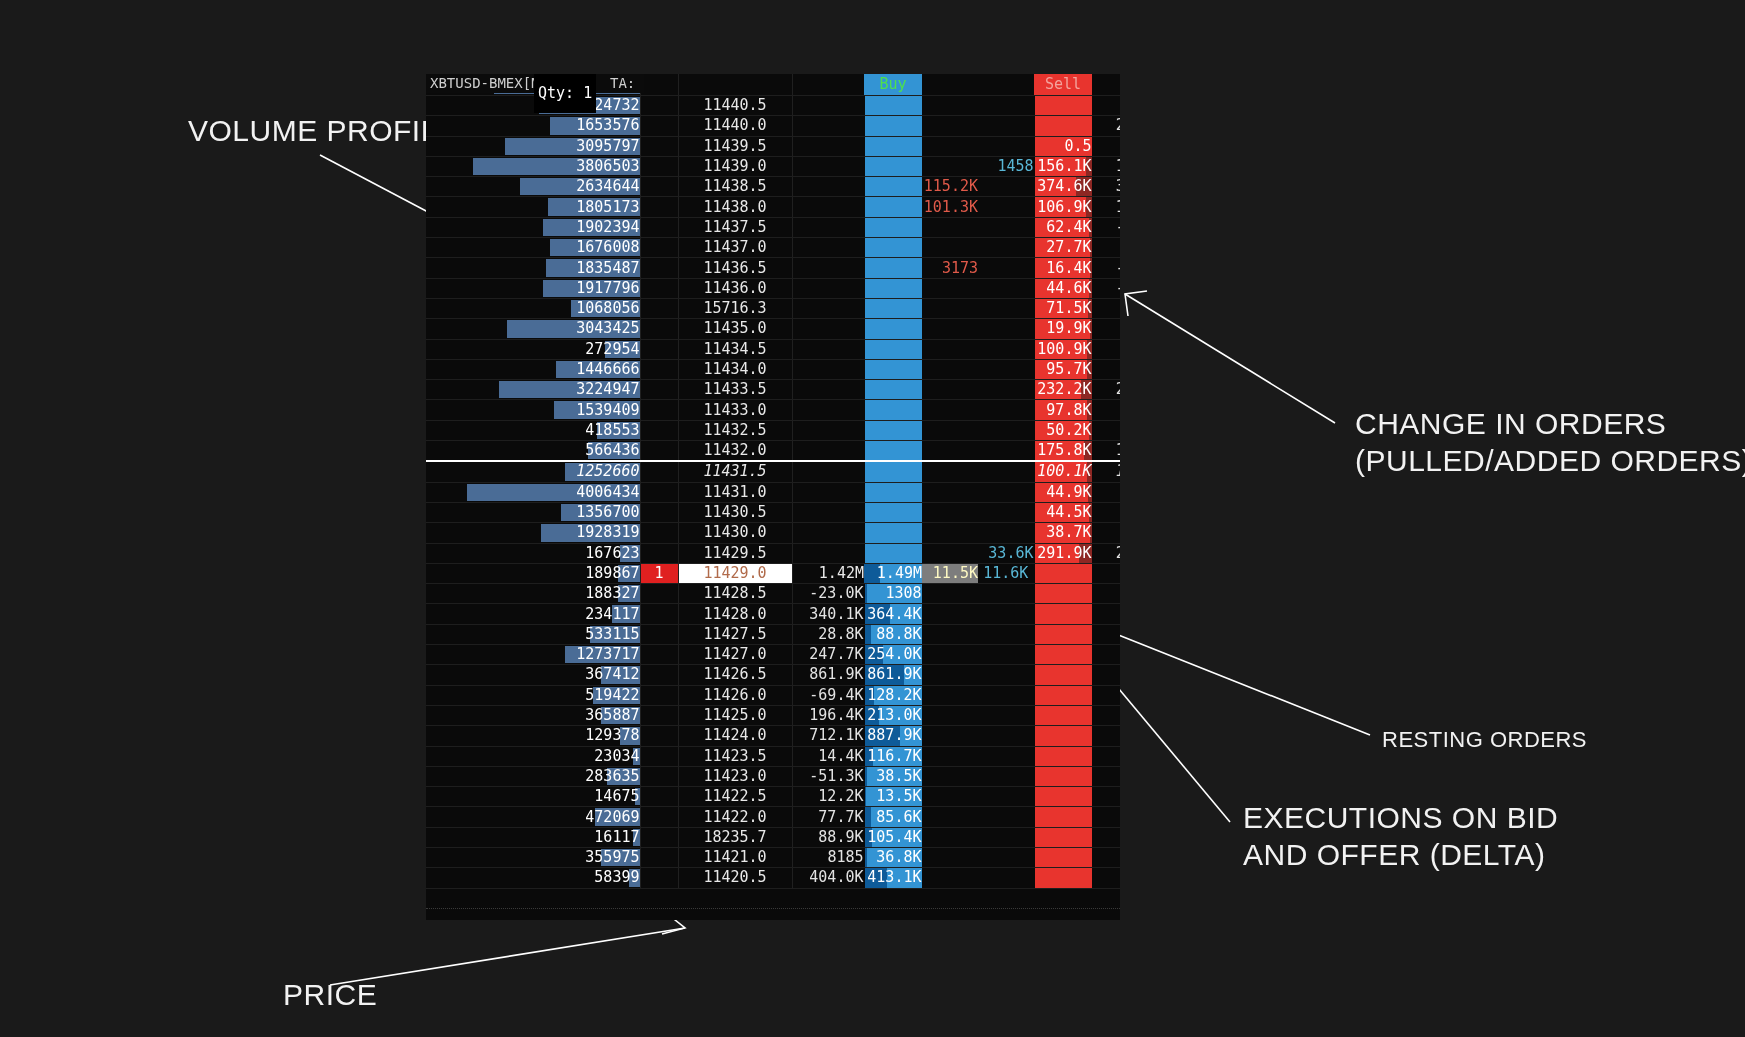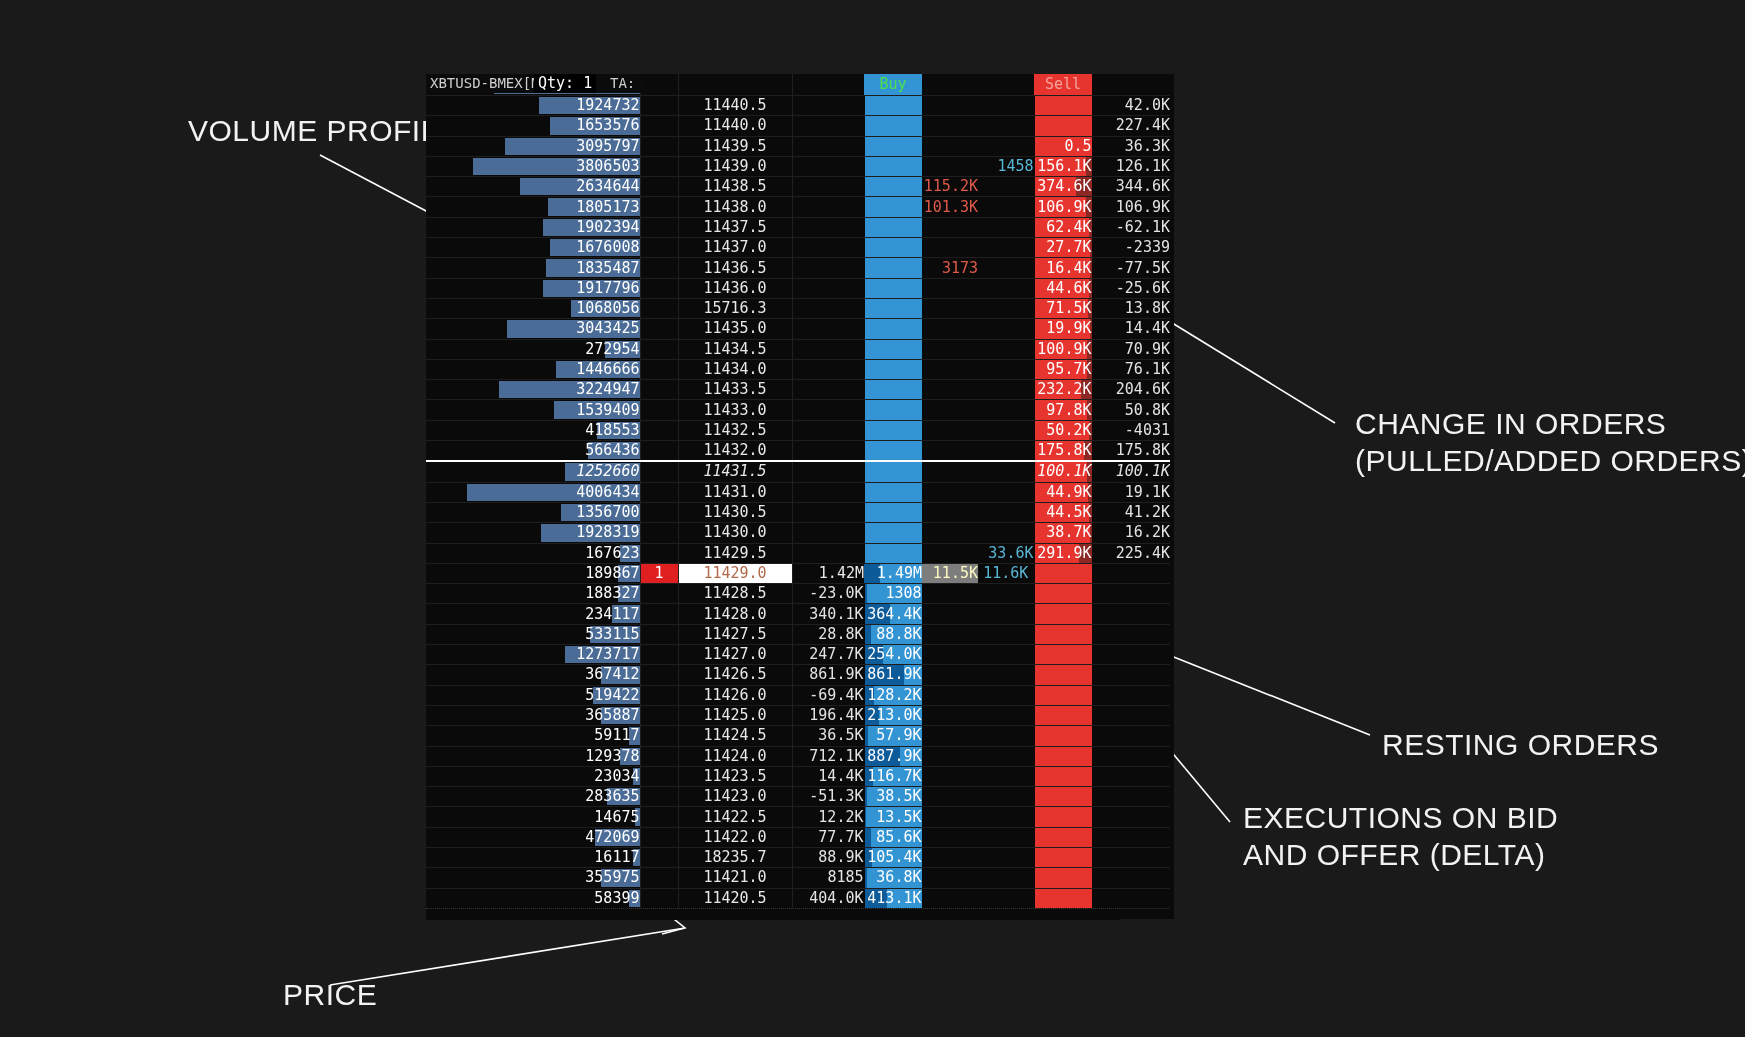--- a/index.html
+++ b/index.html
@@ -4,27 +4,27 @@
 <style>
   html,body{margin:0;padding:0;background:#1a1a1a;}
   body{width:1745px;height:1037px;position:relative;overflow:hidden;
        font-family:"DejaVu Sans Mono","Liberation Mono",monospace;}
 
   
   .anno{position:absolute;color:#f2f2f2;font-family:"Liberation Sans",sans-serif;
         font-weight:300;letter-spacing:.5px;white-space:pre;line-height:1.22;}
   .anno-vp{left:188px;top:113px;font-size:30px;}
   .anno-chg{left:1355px;top:406px;font-size:30px;}
-  .anno-rest{left:1382px;top:727px;font-size:30px;}
+  .anno-rest{left:1382px;top:727px;font-size:22px;}
   .anno-exec{left:1243px;top:800px;font-size:30px;}
   .anno-price{left:283px;top:977px;font-size:30px;}
   svg.leaders{position:absolute;left:0;top:0;width:1745px;height:1037px;pointer-events:none;}
 
   
-  #dom{position:absolute;left:426px;top:74px;width:748px;height:845px;
+  #dom{position:absolute;left:426px;top:74px;width:694px;height:845px;
        background:#0a0a0a;overflow:hidden;}
   table.ladder{border-collapse:collapse;width:694px;table-layout:fixed;}
   table.ladder td{height:19.3px;padding:0;font-size:15px;line-height:19px;
        border-bottom:1px solid #1e1e1e;vertical-align:middle;
        white-space:nowrap;overflow:hidden;}
 
   
   col.c-vp{width:214px;}
   col.c-pos{width:38px;}
   col.c-price{width:114px;}
@@ -82,21 +82,21 @@
 
   
   tr.splitline td{border-top:2px solid #ffffff;font-style:italic;}
 
   
   #titlebar{position:absolute;left:426px;top:74px;width:214px;height:19px;
         background:#0b0b0b;color:#cfcfcf;font-size:14px;line-height:19px;
         padding-left:4px;z-index:30;white-space:nowrap;overflow:hidden;
         font-family:"DejaVu Sans Mono","Liberation Mono",monospace;}
   #qtybox{position:absolute;left:534px;top:74px;height:19px;background:#000;
-        color:#ffffff;font-size:15px;line-height:19px;padding:0 4px;z-index:31;white-space:nowrap;}
+        color:#ffffff;font-size:15px;line-height:19px;padding:10px 4px;z-index:31;white-space:nowrap;}
   #tabox{position:absolute;left:610px;top:74px;height:19px;
         color:#cfcfcf;font-size:14px;line-height:19px;z-index:31;white-space:nowrap;}
 
   
   #bottomfade{position:absolute;left:426px;top:908px;width:694px;height:11px;
         background:#0a0a0a;z-index:20;border-top:1px dotted #3a3a3a;}
 </style>
 </head>
 <body>
 
@@ -483,31 +483,20 @@
           <td class="pos"></td>
           <td class="price">11425.0</td>
           <td class="bdelta">196.4K</td>
           <td class="bid"><span class="fill" style="width: 26%;"></span><span class="num">213.0K</span></td>
           <td class="bexec"></td>
           <td class="sexec"></td>
           <td class="ask"><span class="num"></span></td>
           <td class="sdelta"></td>
         </tr>
         <tr>
-          <td class="vp"><span class="bar" style="width: 5%;"></span><span class="num">59117</span></td>
-          <td class="pos"></td>
-          <td class="price">11424.5</td>
-          <td class="bdelta">36.5K</td>
-          <td class="bid"><span class="fill" style="width: 7%;"></span><span class="num">57.9K</span></td>
-          <td class="bexec"></td>
-          <td class="sexec"></td>
-          <td class="ask"><span class="num"></span></td>
-          <td class="sdelta"></td>
-        </tr>
-        <tr>
           <td class="vp"><span class="bar" style="width: 9%;"></span><span class="num">129378</span></td>
           <td class="pos"></td>
           <td class="price">11424.0</td>
           <td class="bdelta">712.1K</td>
           <td class="bid"><span class="fill" style="width: 62%;"></span><span class="num">887.9K</span></td>
           <td class="bexec"></td>
           <td class="sexec"></td>
           <td class="ask"><span class="num"></span></td>
           <td class="sdelta"></td>
         </tr>

